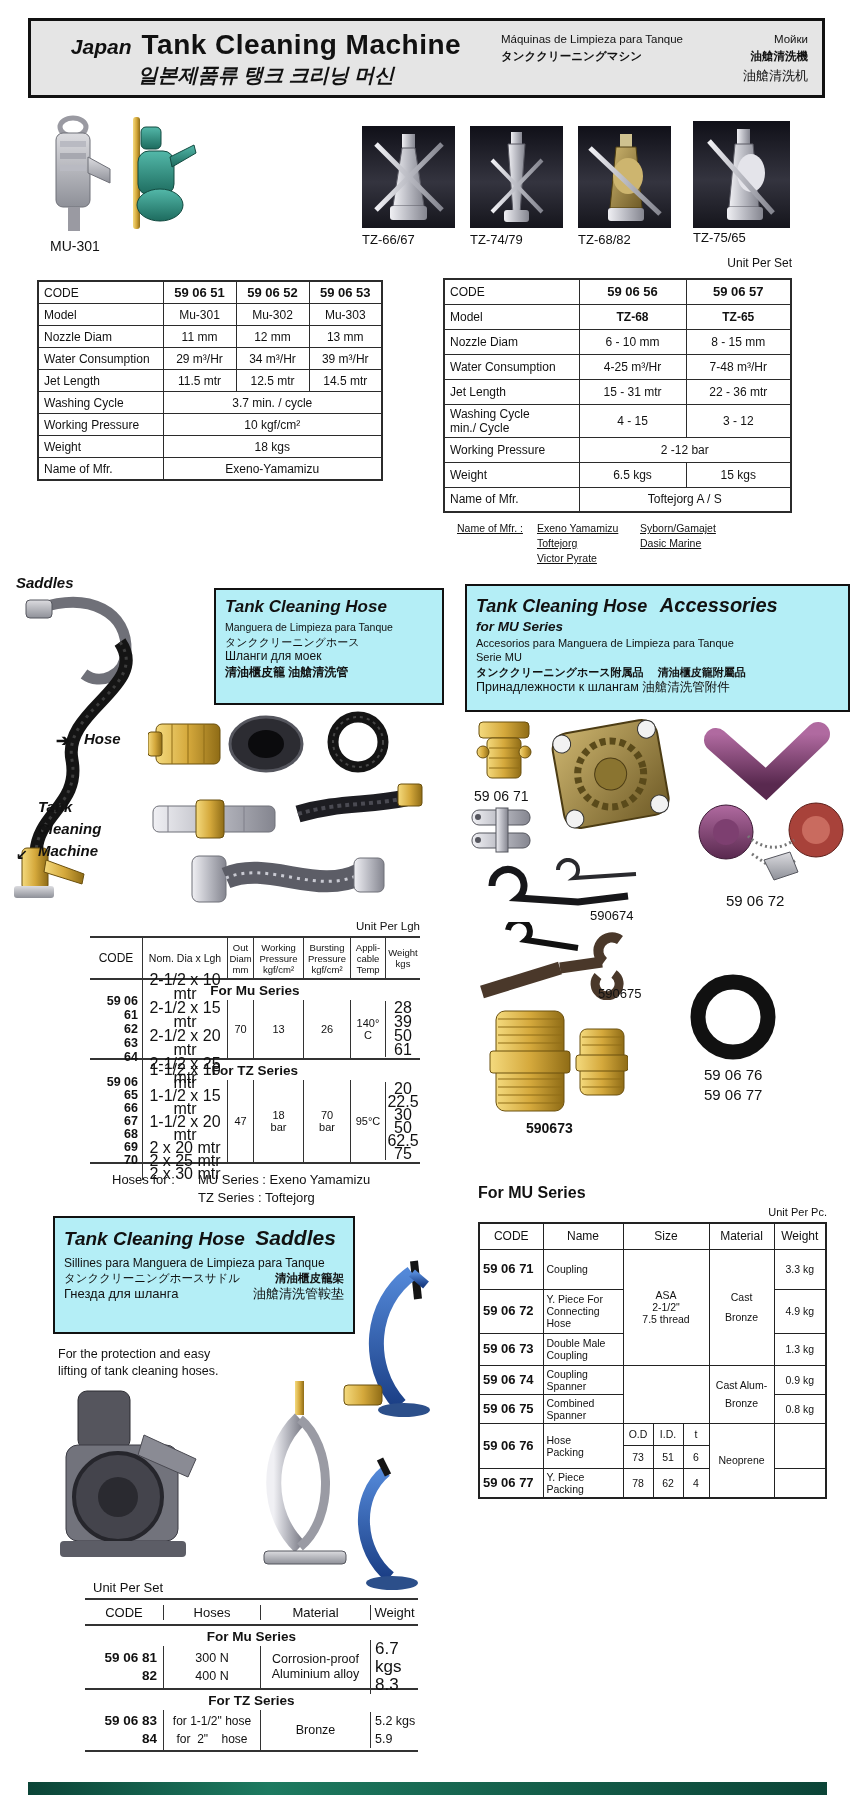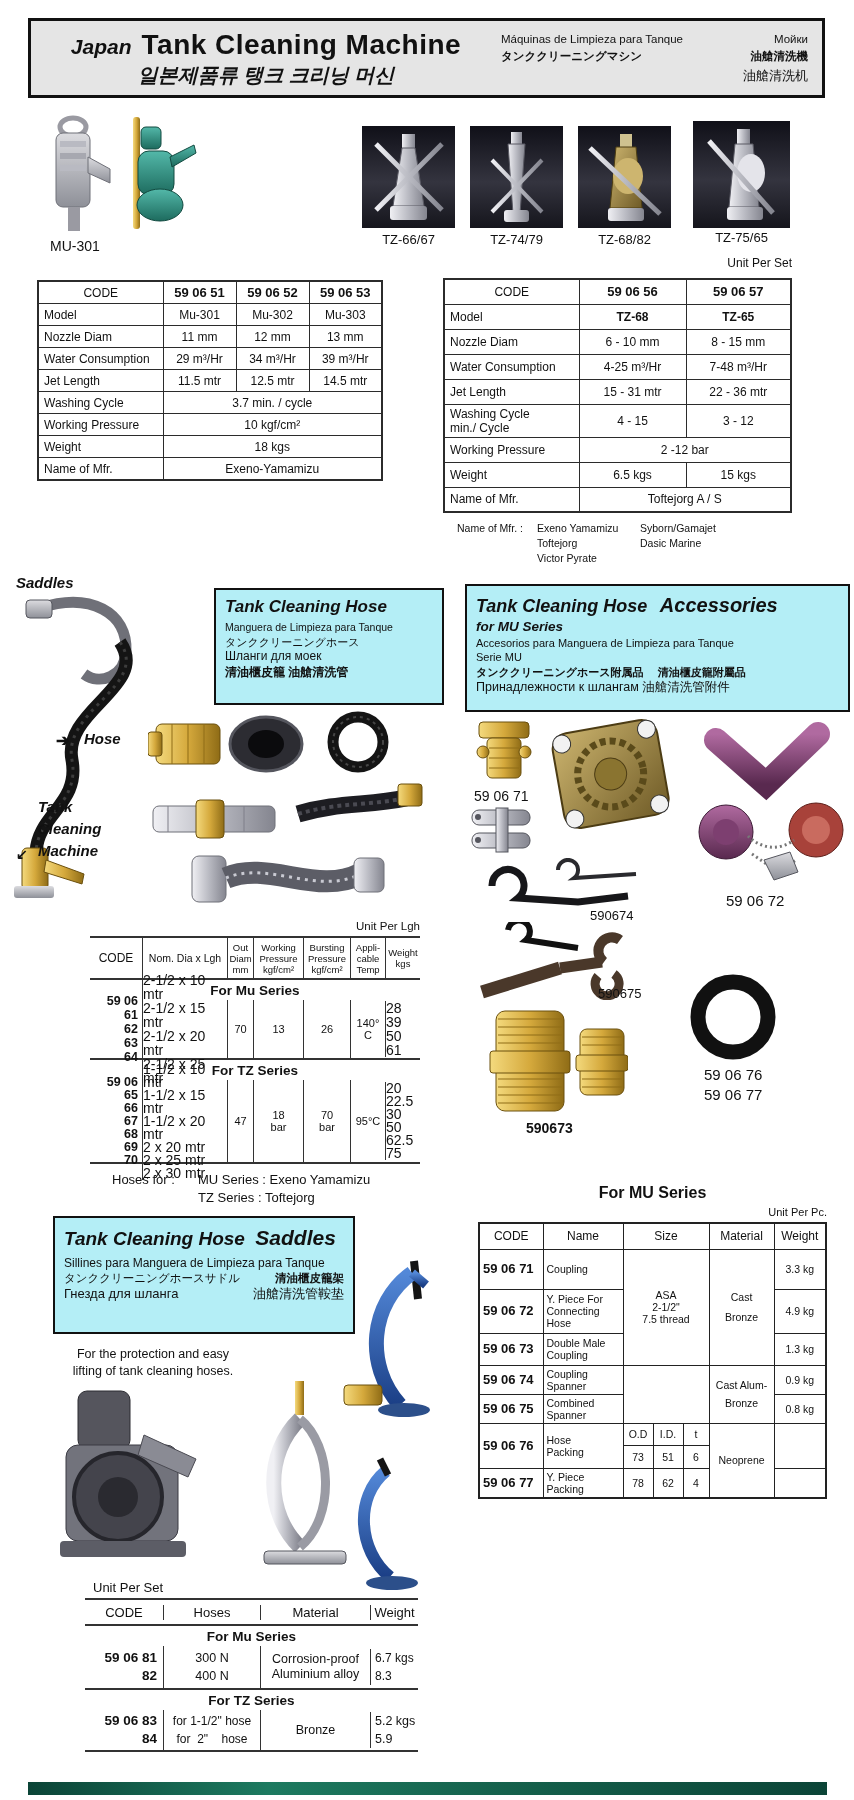--- a/index.html
+++ b/index.html
@@ -1,56 +1,56 @@
 <!DOCTYPE html>
 <html><head>
 <meta charset="utf-8">
 <style>
   html,body{margin:0;padding:0;background:#e8e8e8;font-family:"Liberation Sans",sans-serif;color:#111;}
   .page{position:relative;width:854px;height:1800px;background:#ffffff;margin:0 auto;overflow:hidden;}
   .abs{position:absolute;}
   .it{font-style:italic;}
   .b{font-weight:bold;}
-  .ctr{text-align:center;}
+  .ctr{text-align:left;}
   .rgt{text-align:right;}
 
   
   .hdr{left:28px;top:18px;width:797px;height:80px;background:#e5e5e5;border:3px solid #111;box-sizing:border-box;display:flex;align-items:center;}
   .hdr-left{width:470px;text-align:center;line-height:1.15;}
   .hdr-brand{font-size:21px;font-weight:bold;font-style:italic;margin-right:10px;}
   .hdr-title{font-size:28px;font-weight:bold;letter-spacing:0.5px;}
   .hdr-kr{font-size:20px;font-weight:bold;margin-top:2px;}
   .hdr-right{flex:1;font-size:11.5px;line-height:1.5;padding-right:14px;}
   .hdr-row{display:flex;justify-content:space-between;}
   .hdr-zh{font-weight:bold;}
 
   
   table.spec{position:absolute;border-collapse:collapse;table-layout:fixed;border:2px solid #2b2b2b;}
   table.spec td{border:1px solid #2b2b2b;font-size:12px;padding:0 5px;height:21px;overflow:hidden;}
   table.spec td.code{font-weight:bold;font-size:13px;text-align:center;}
   table.spec td.val{text-align:center;}
   .unit-note{font-size:12px;}
 
-  .note{font-size:10.5px;line-height:15px;}
+  .note{font-size:10.5px;line-height:15px;text-decoration:underline;}
 
   
   .cyan{background:#b4eef6;border:2.5px solid #111;box-sizing:border-box;padding:6px 9px;line-height:1.3;}
   .cb-title{font-weight:bold;font-style:italic;}
 
   
   .ft{position:absolute;box-sizing:border-box;}
   .ft .hd{display:flex;border-top:2px solid #333;border-bottom:2px solid #333;box-sizing:border-box;align-items:center;}
   .ft .blk{display:flex;border-bottom:2px solid #333;box-sizing:border-box;}
   .ft .col{box-sizing:border-box;overflow:hidden;}
   .ft .col+.col{border-left:1.3px solid #333;}
   .ft .band{text-align:center;font-weight:bold;font-size:13.5px;padding:3px 0 2px 0;}
   .ht .c1{width:52px}.ht .c2{width:85px}.ht .c3{width:26px}.ht .c4{width:50px}.ht .c5{width:47px}.ht .c6{width:35px}.ht .c7{width:35px}
   .ht .hd .col{font-size:9.5px;text-align:center;line-height:11px;align-self:stretch;display:flex;flex-direction:column;justify-content:center;}
   .ht .codes{font-weight:bold;font-size:12.5px;text-align:right;padding-right:4px;line-height:14px;}
-  .ht .lines{font-size:14px;line-height:14px;}
+  .ht .lines{font-size:16px;text-align:center;line-height:14px;}
   .ht .mid{font-size:11px;text-align:center;display:flex;flex-direction:column;justify-content:center;line-height:12px;}
   .st .s1{width:78px}.st .s2{width:97px}.st .s3{width:110px}.st .s4{width:48px}
   .st .hd .col{font-size:13px;text-align:center;}
   .st .codes{font-weight:bold;font-size:13.5px;text-align:right;padding-right:6px;line-height:18px;}
   .st .lines{font-size:12.5px;text-align:center;line-height:18px;white-space:pre;}
   .st .mid{font-size:12.5px;text-align:center;display:flex;flex-direction:column;justify-content:center;line-height:15px;}
 
   
   table.acc{position:absolute;border-collapse:collapse;table-layout:fixed;border:2px solid #222;}
   table.acc td{border:1.2px solid #222;font-size:10.5px;padding:1px 3px;vertical-align:middle;line-height:12px;overflow:hidden;}
@@ -764,21 +764,21 @@
     <div class="blk" style="height:44px;align-items:center">
       <div class="col s1 codes" style="align-self:center">
           <div>59 06 81</div>
           <div>82</div>
         </div>
       <div class="col s2 lines" style="align-self:stretch;display:flex;flex-direction:column;justify-content:center"><div>300 N</div><div>400 N</div></div>
       <div class="col s3 mid" style="align-self:stretch">
           <div>Corrosion-proof</div>
           <div>Aluminium alloy</div>
         </div>
-      <div class="col s4" style="align-self:center;font-size:12px;line-height:18px;padding-left:4px">
+      <div class="col s4" style="align-self:center;font-size:17px;line-height:18px;padding-left:4px">
           <div>6.7 kgs</div>
           <div>8.3</div>
         </div>
     </div>
     <div class="band">For TZ Series</div>
     <div class="blk" style="height:42px;align-items:center">
       <div class="col s1 codes" style="align-self:center">
           <div>59 06 83</div>
           <div>84</div>
         </div>

